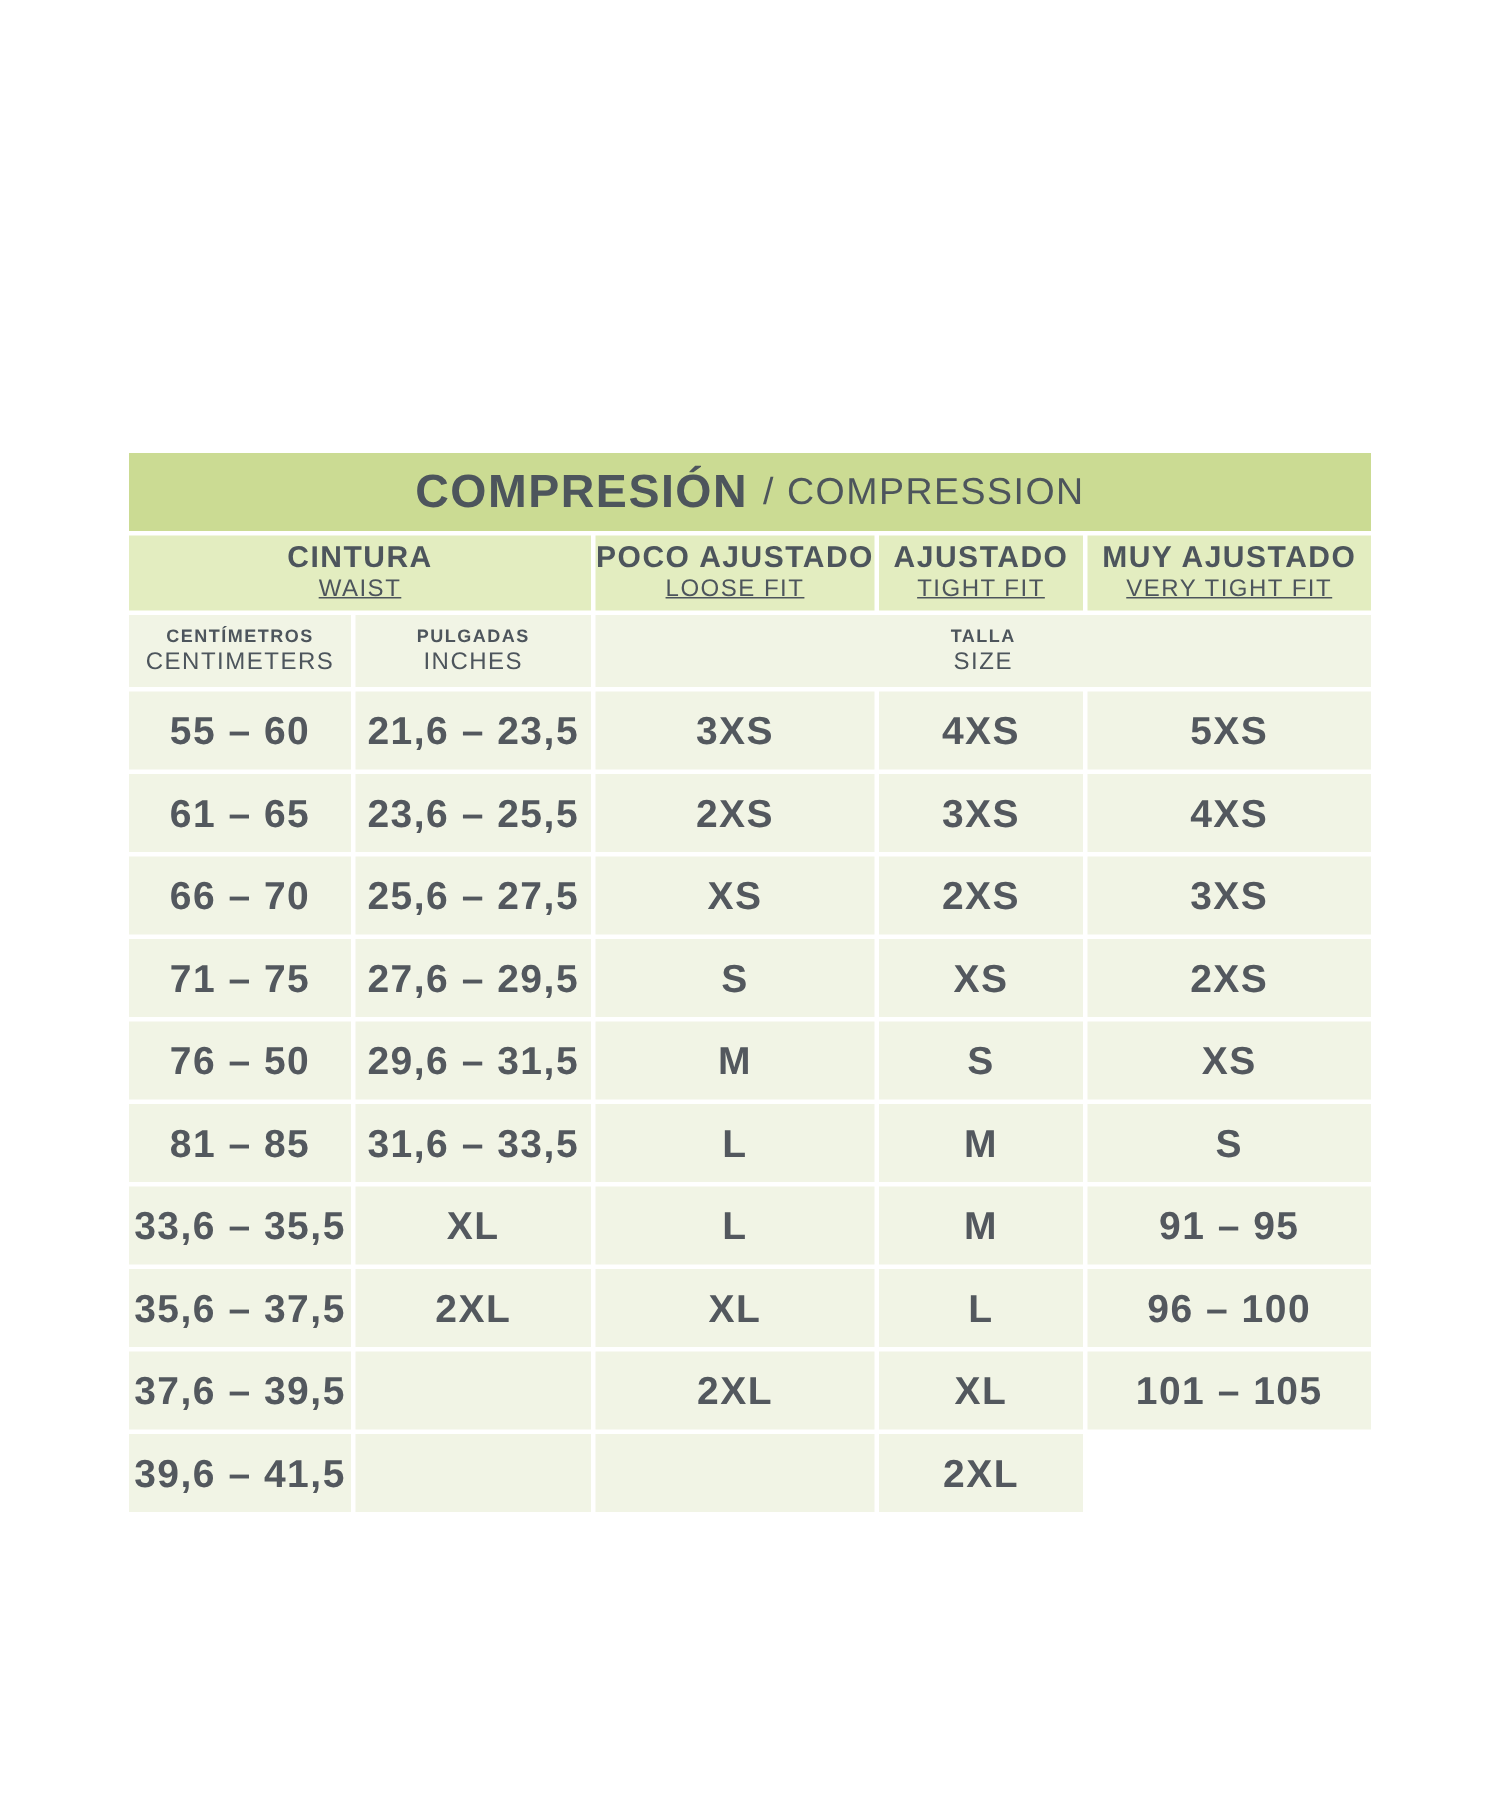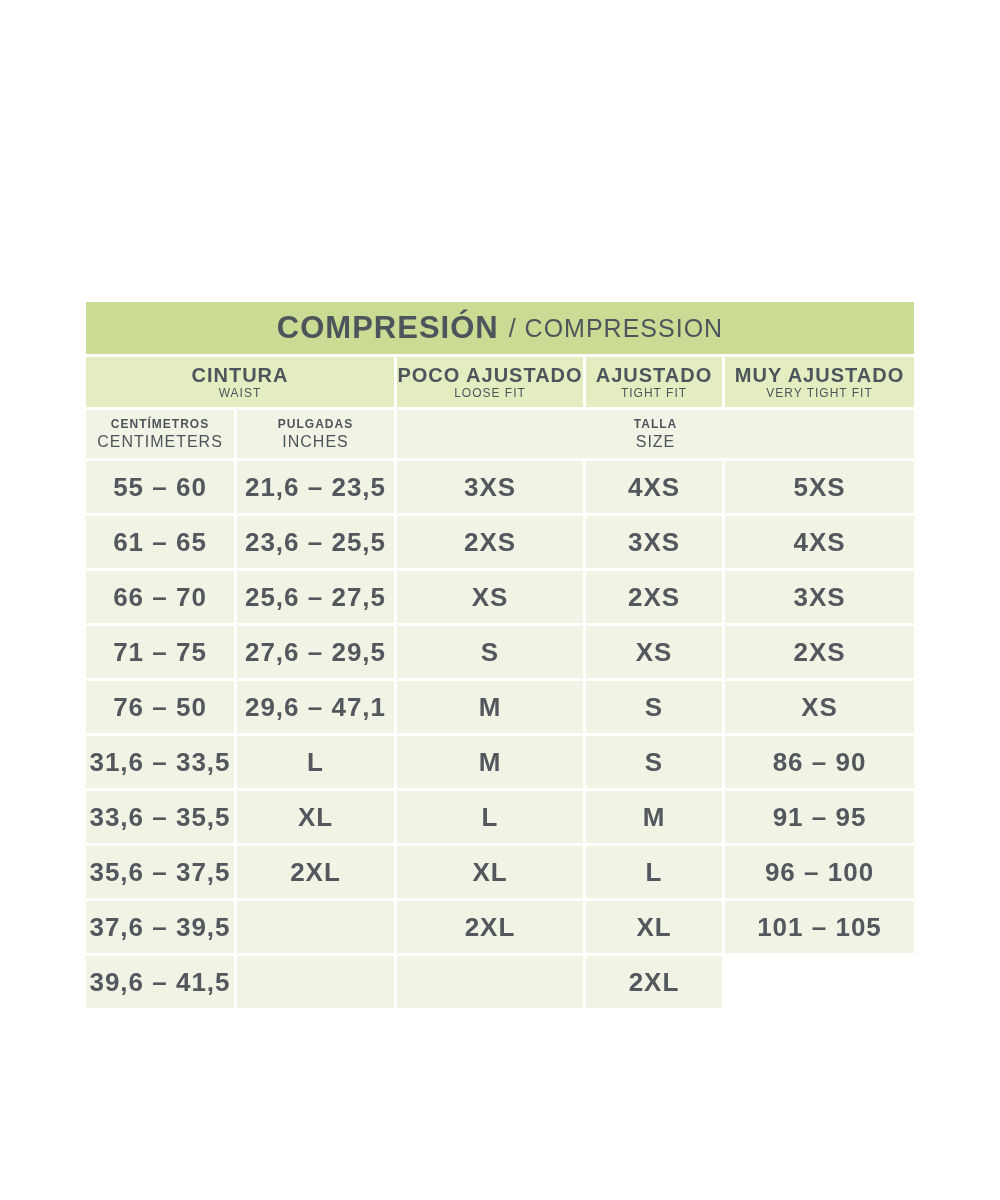--- a/index.html
+++ b/index.html
@@ -82,23 +82,24 @@
     color: var(--slate-dark, #4d555c);
   }
   .hdr-es {
     font-weight: 700;
     font-size: 20px;
     letter-spacing: 1px;
     line-height: 1.15;
   }
   .hdr-en {
     font-weight: 400;
-    font-size: 12px;
+    font-size: 16px;
     letter-spacing: 1px;
     line-height: 1.15;
+    text-decoration: underline;
   }
   .sub {
     height: 48px;
     background: var(--cream, #f1f4e5);
     color: var(--slate-dark, #4d555c);
   }
   .sub-es {
     font-weight: 700;
     font-size: 12px;
     letter-spacing: 1px;
@@ -176,29 +177,29 @@
       <div class="cell">25,6 – 27,5</div>
       <div class="cell">XS</div>
       <div class="cell">2XS</div>
       <div class="cell">3XS</div>
       <div class="cell">71 – 75</div>
       <div class="cell">27,6 – 29,5</div>
       <div class="cell">S</div>
       <div class="cell">XS</div>
       <div class="cell">2XS</div>
       <div class="cell">76 – 50</div>
-      <div class="cell">29,6 – 47,1</div>
+      <div class="cell">29,6 – 31,5</div>
       <div class="cell">M</div>
       <div class="cell">S</div>
       <div class="cell">XS</div>
+      <div class="cell">81 – 85</div>
       <div class="cell">31,6 – 33,5</div>
       <div class="cell">L</div>
       <div class="cell">M</div>
       <div class="cell">S</div>
-      <div class="cell">86 – 90</div>
       <div class="cell">33,6 – 35,5</div>
       <div class="cell">XL</div>
       <div class="cell">L</div>
       <div class="cell">M</div>
       <div class="cell">91 – 95</div>
       <div class="cell">35,6 – 37,5</div>
       <div class="cell">2XL</div>
       <div class="cell">XL</div>
       <div class="cell">L</div>
       <div class="cell">96 – 100</div>

